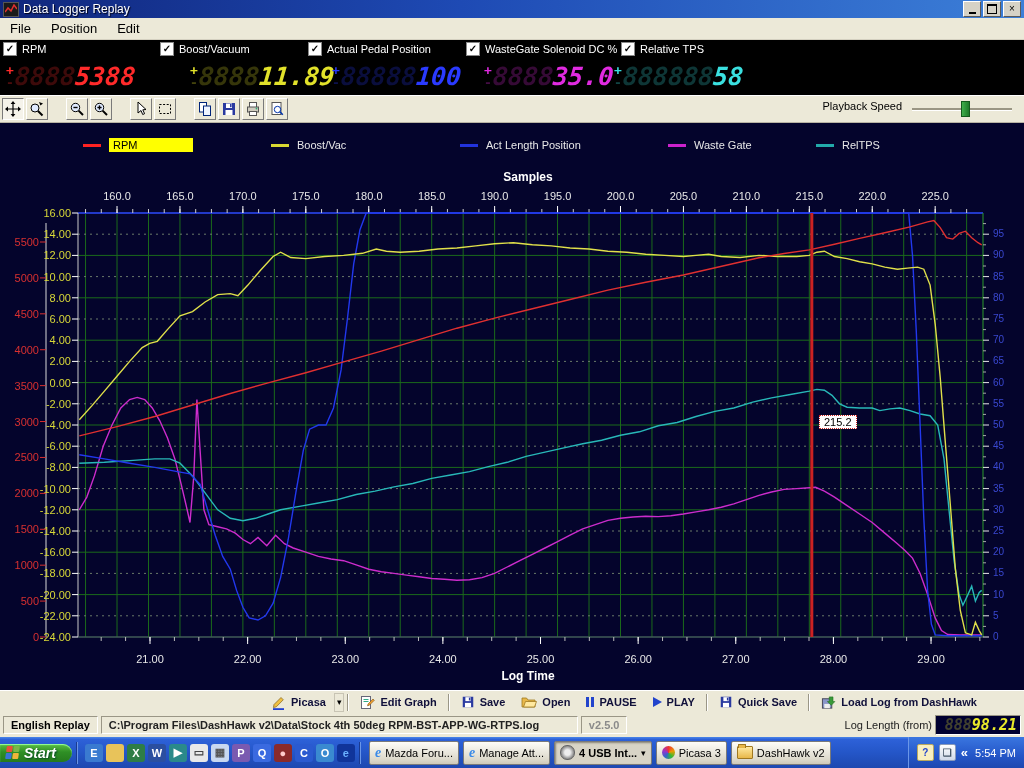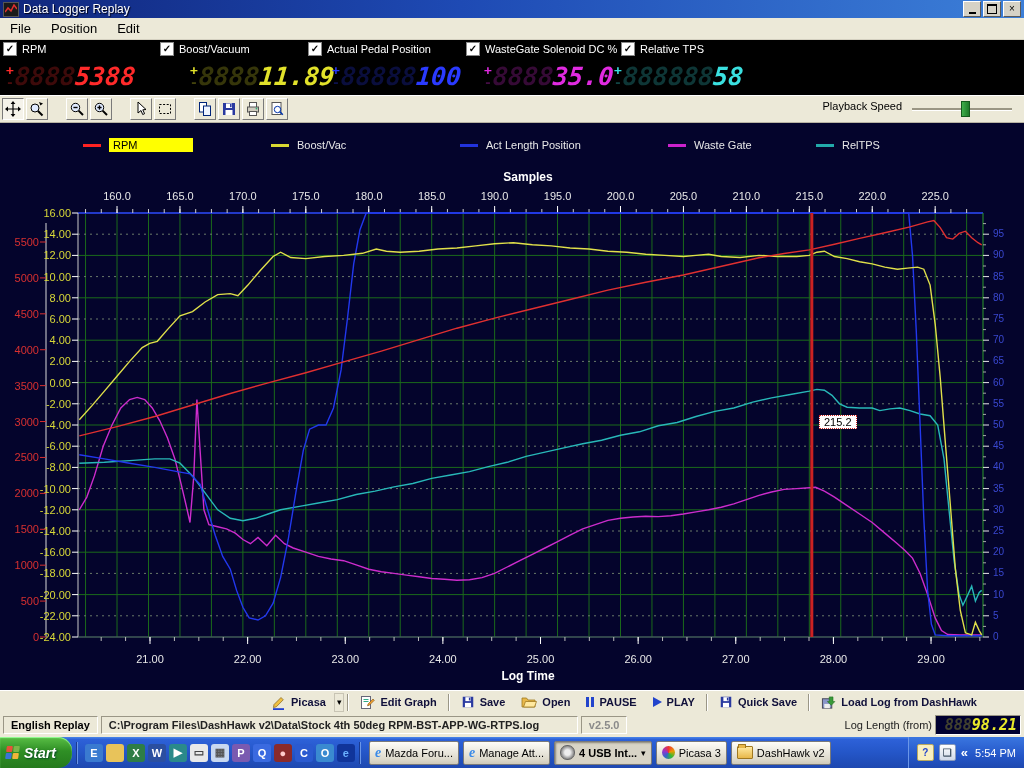--- a/index.html
+++ b/index.html
@@ -70,21 +70,21 @@
     font-size:11px;padding:0 7px;box-sizing:border-box;white-space:nowrap;overflow:hidden;}
   .lllabel{margin-left:auto;font-size:11px;color:#222;}
   .statled{width:86px;height:20px;background:#000030;border:1px solid;border-color:#9a9686 #fff #fff #9a9686;
     display:flex;align-items:center;justify-content:flex-end;padding:0 3px;box-sizing:border-box;color:#e8e82a;
     font:bold italic 15px "DejaVu Sans Mono",monospace;white-space:pre;}
   .statled .ghost{opacity:.28;}
   
   .taskbar{position:absolute;left:0;top:737px;width:1024px;height:31px;
     background:linear-gradient(#4a86e8 0%,#2d61d8 8%,#2456c8 50%,#1e48b0 100%);
     display:flex;align-items:center;box-sizing:border-box;}
-  .startbtn{height:31px;background:linear-gradient(#5abf46,#2f8f25 45%,#257a1d);
+  .startbtn{height:18px;background:linear-gradient(#5abf46,#2f8f25 45%,#257a1d);
     border-radius:0 14px 14px 0;display:flex;align-items:center;padding:0 16px 0 6px;gap:5px;
     box-shadow:inset 0 1px 1px #9f9;}
   .startlabel{color:#fff;font-weight:bold;font-style:italic;font-size:14px;text-shadow:1px 1px 2px #042;}
   .flag{display:grid;grid-template-columns:6px 6px;grid-template-rows:6px 6px;gap:1px;transform:skewX(-8deg);}
   .flag i{display:block;border-radius:1px;}
   .qldiv{width:0;height:22px;border-left:1px solid #1a3a90;border-right:1px solid #6a96e8;margin:0 4px;}
   .qlicon{width:18px;height:18px;border-radius:3px;margin-left:3px;display:flex;align-items:center;justify-content:center;
     font-size:11px;font-weight:bold;color:#fff;}
   .taskbtn{height:22px;background:linear-gradient(#fefdf8,#dcd8ca 80%,#cfcaba);border:1px solid #7a7a7a;border-radius:2px;
     display:flex;align-items:center;gap:4px;padding:0 5px;font-size:11px;color:#000;margin-left:4px;white-space:nowrap;}

